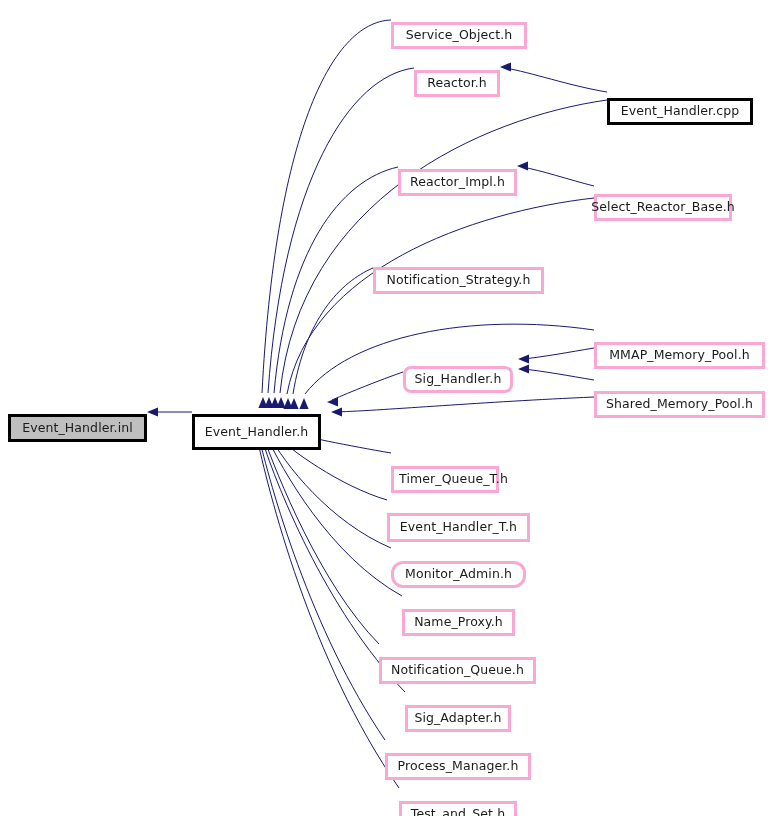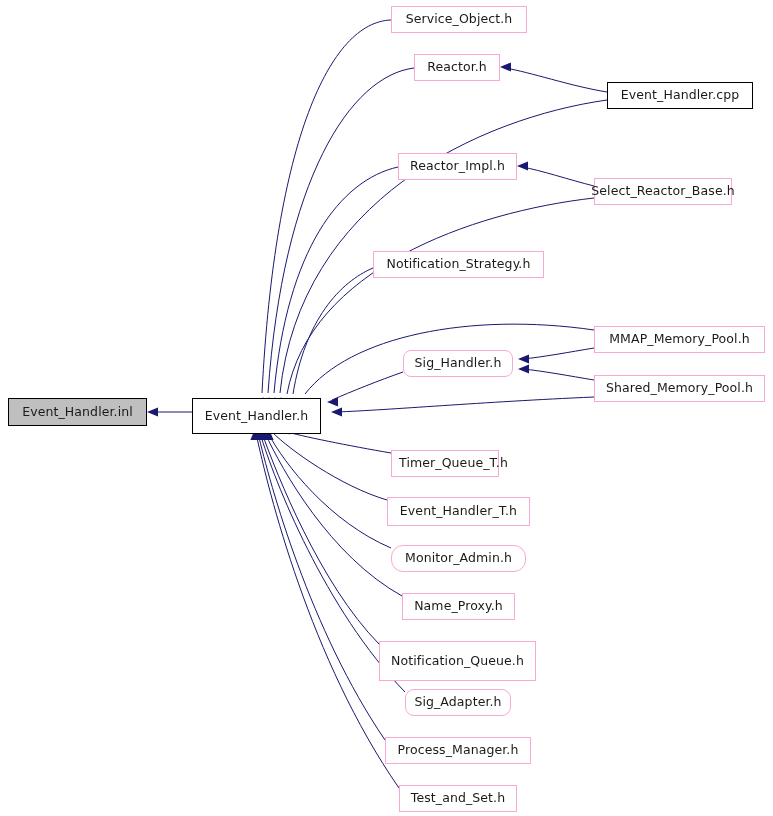--- a/index.html
+++ b/index.html
@@ -23,28 +23,29 @@
     width: 773px;
     height: 816px;
     pointer-events: none;
   }
   .node {
     position: absolute;
     box-sizing: border-box;
     display: flex;
     align-items: center;
     justify-content: center;
-    border: 1px solid #f9a8d4;
+    border: 3px solid #f9a8d4;
     background: #ffffff;
     color: #1a1a1a;
     font-size: 12.5px;
     line-height: 1;
     white-space: nowrap;
     letter-spacing: 0.1px;
     z-index: 2;
+    margin-top: 16px;
   }
   .node.plain {
     border-color: #000000;
   }
   .node.current {
     border-color: #000000;
     background: #bfbfbf;
   }
   .node-label {
     display: block;
@@ -140,24 +141,24 @@
       </div>
       <div class="node" style="left: 387px; top: 497px; width: 143px; height: 29px;">
         <span class="node-label">Event_Handler_T.h</span>
       </div>
       <div class="node" style="left: 391px; top: 545px; width: 135px; height: 27px; border-radius: 12px;">
         <span class="node-label">Monitor_Admin.h</span>
       </div>
       <div class="node" style="left: 402px; top: 593px; width: 113px; height: 27px;">
         <span class="node-label">Name_Proxy.h</span>
       </div>
-      <div class="node" style="left: 379px; top: 641px; width: 157px; height: 40px;">
+      <div class="node" style="left: 379px; top: 641px; width: 157px; height: 27px;">
         <span class="node-label">Notification_Queue.h</span>
       </div>
-      <div class="node" style="left: 405px; top: 689px; width: 106px; height: 27px; border-radius: 9px;">
+      <div class="node" style="left: 405px; top: 689px; width: 106px; height: 27px;">
         <span class="node-label">Sig_Adapter.h</span>
       </div>
       <div class="node" style="left: 385px; top: 737px; width: 146px; height: 27px;">
         <span class="node-label">Process_Manager.h</span>
       </div>
       <div class="node" style="left: 399px; top: 785px; width: 118px; height: 27px;">
         <span class="node-label">Test_and_Set.h</span>
       </div>
     </div>
 </div>

